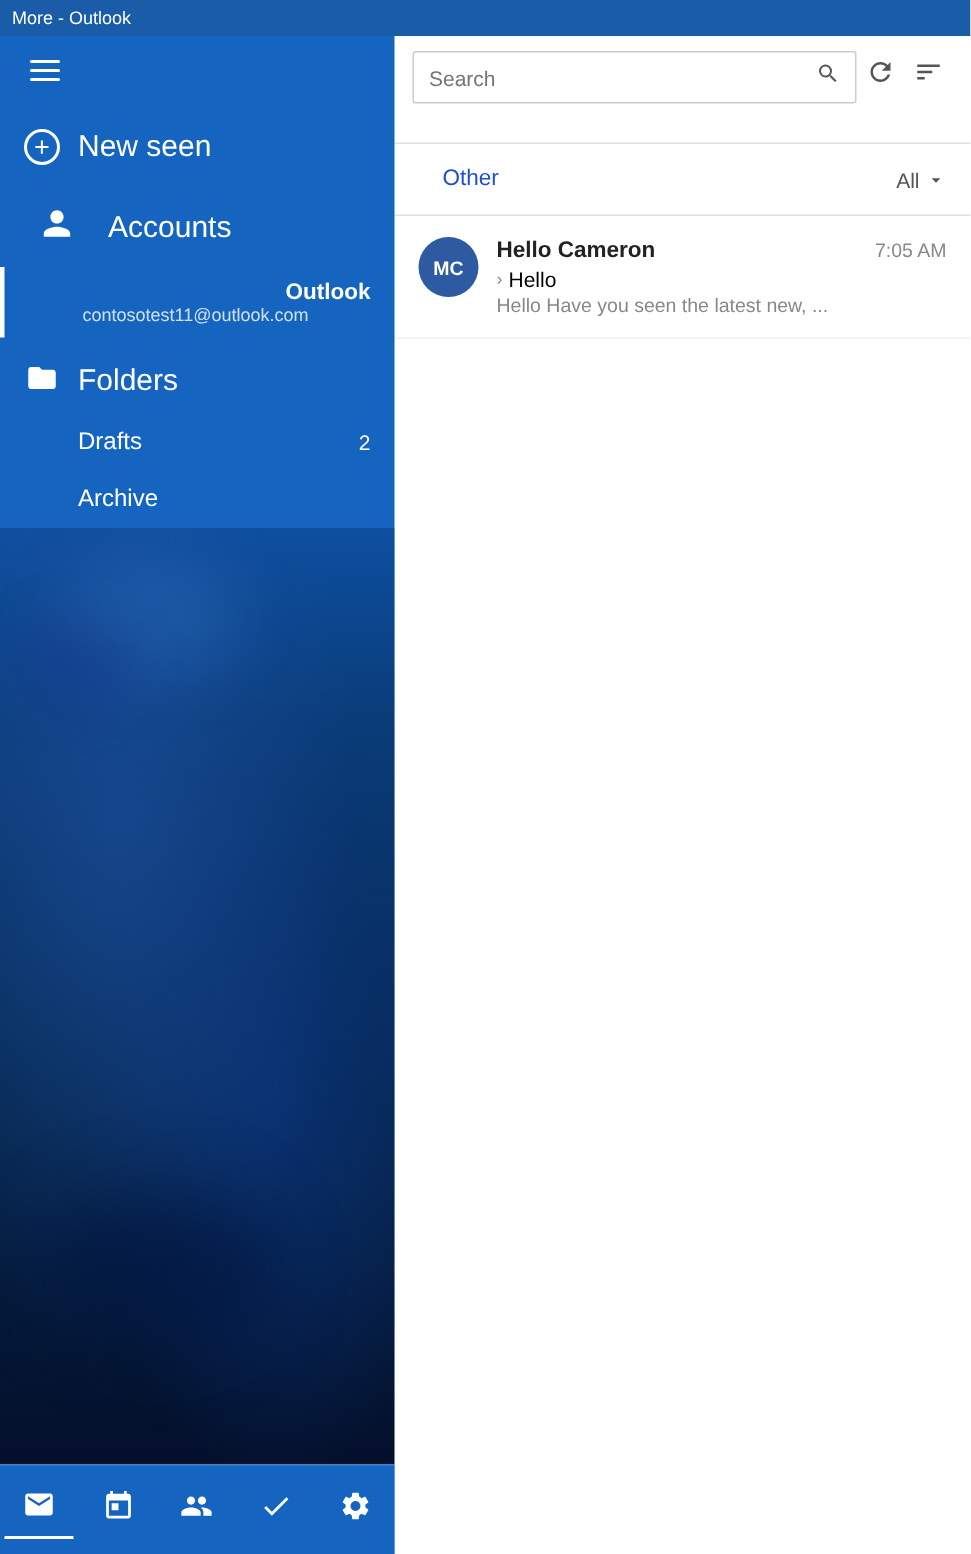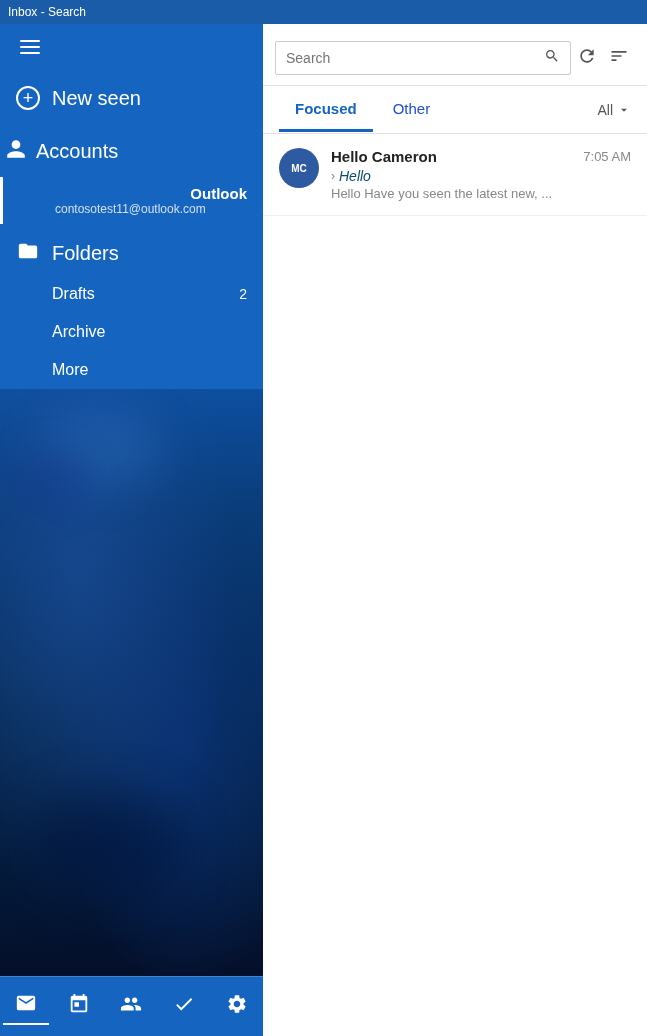--- a/index.html
+++ b/index.html
@@ -85,24 +85,24 @@
       border: 2px solid white;
       border-radius: 50%;
       display: flex;
       align-items: center;
       justify-content: center;
       font-size: 18px;
       flex-shrink: 0;
     }
 
     .accounts-section {
-      padding: 12px 4px;
-      display: flex;
-      align-items: center;
-      gap: 8px;
+      padding: 12px 26px;
+      display: flex;
+      align-items: center;
+      gap: 22px;
       cursor: pointer;
     }
     .accounts-icon {
       color: white;
       font-size: 20px;
       width: 24px;
       text-align: center;
     }
     .accounts-label {
       color: white;
@@ -248,25 +248,25 @@
     
     .main-content {
       flex: 1;
       background: white;
       display: flex;
       flex-direction: column;
     }
 
     .toolbar {
       display: flex;
-      align-items: flex-end;
+      align-items: flex-start;
       padding: 10px 12px;
       gap: 0;
       border-bottom: 1px solid #e0e0e0;
-      height: 62px;
+      height: 72px;
     }
 
     .search-bar {
       flex: 1;
       display: flex;
       align-items: center;
       border: 1px solid #ccc;
       border-radius: 2px;
       padding: 6px 10px;
       background: white;
@@ -344,21 +344,21 @@
 
     .avatar {
       width: 40px;
       height: 40px;
       border-radius: 50%;
       background: #2d5aa0;
       color: white;
       display: flex;
       align-items: center;
       justify-content: center;
-      font-size: 10px;
+      font-size: 13px;
       font-weight: 600;
       flex-shrink: 0;
     }
 
     .email-body {
       flex: 1;
       min-width: 0;
     }
     .email-top-row {
       display: flex;
@@ -381,36 +381,35 @@
       align-items: center;
       gap: 4px;
       margin-bottom: 2px;
     }
     .reply-icon {
       color: #888;
       font-size: 12px;
     }
     .email-subject {
       font-size: 14px;
-      color: #0c4a6e;
-      font-style: italic;
+      color: #000000;
     }
     .email-preview {
       font-size: 13px;
       color: #888;
       white-space: nowrap;
       overflow: hidden;
       text-overflow: ellipsis;
     }
   </style>
 </head>
 <body>
 
 <div class="title-bar">
-  <span>Inbox - Search</span>
+  <span>More - Outlook</span>
 </div>
 
 <div class="app-container">
 
   <div class="sidebar">
 
     <div class="sidebar-top">
       <button class="hamburger-btn" aria-label="Menu">
         <span></span>
           <span></span>
@@ -445,23 +444,20 @@
       </div>
       <span class="folders-label">Folders</span>
     </div>
 
     <div class="folder-item">
       <span>Drafts</span>
       <span class="folder-badge">2</span>
     </div>
     <div class="folder-item">
       <span>Archive</span>
-    </div>
-    <div class="folder-item">
-      <span>More</span>
     </div>
 
     <div class="sidebar-bg">
       <div class="blob1"></div>
       <div class="blob2"></div>
       <div class="blob3"></div>
     </div>
 
     <div class="bottom-nav">
       <button class="nav-btn active">
@@ -520,23 +516,20 @@
         </svg>
       </button>
       <button class="toolbar-action-btn" title="Filter">
         <svg width="20" height="20" viewBox="0 0 24 24" fill="#555">
           <path d="M3 18h6v-2H3v2zM3 6v2h18V6H3zm0 7h12v-2H3v2z"></path>
         </svg>
       </button>
     </div>
 
     <div class="tabs-bar">
-      <div class="tab active">
-        <span>Focused</span>
-      </div>
       <div class="tab">
         <span>Other</span>
       </div>
       <div class="tab-spacer"></div>
       <div class="all-filter">
         <span>All</span>
         <svg width="14" height="14" viewBox="0 0 24 24" fill="#555">
           <path d="M7 10l5 5 5-5z"></path>
         </svg>
       </div>

